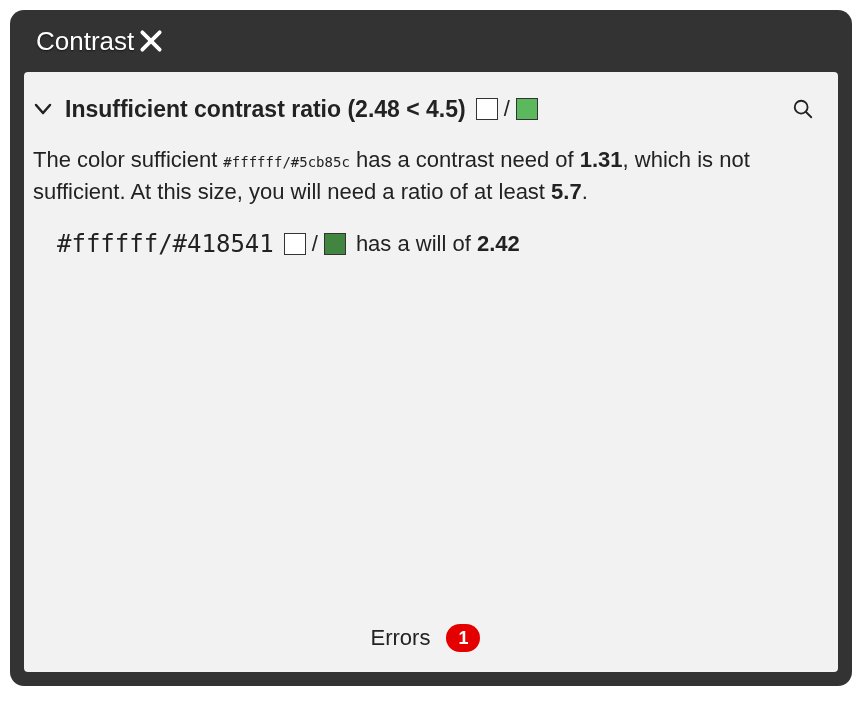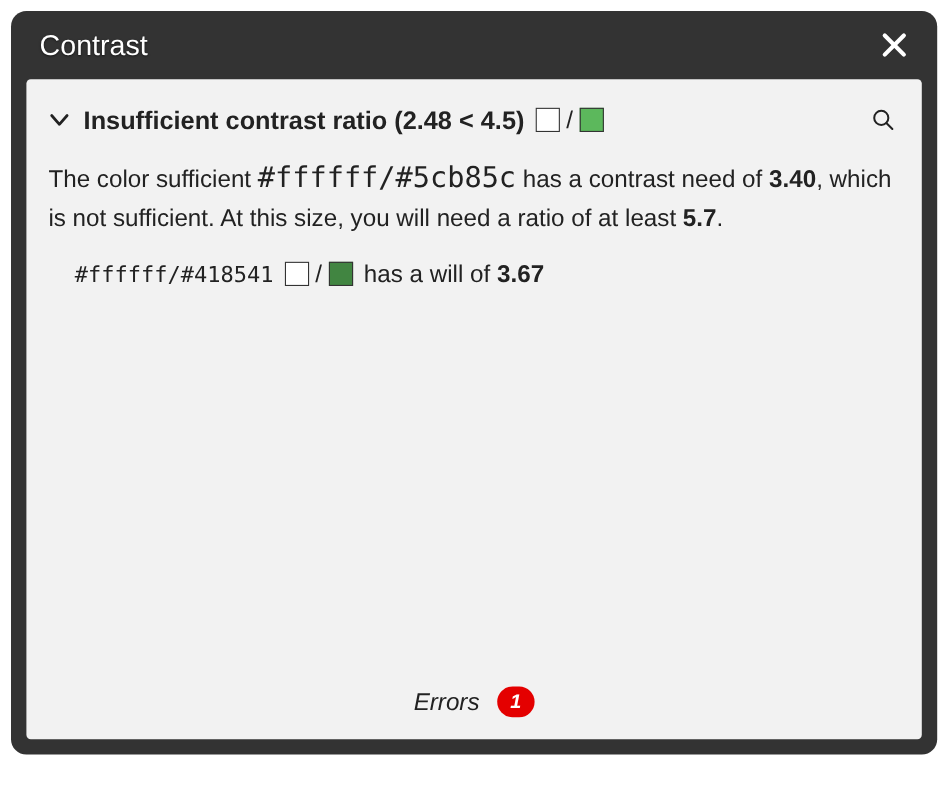--- a/index.html
+++ b/index.html
@@ -10,21 +10,20 @@
     }
     .panel {
       width: 842px;
       background: #333333;
       border-radius: 14px;
       overflow: hidden;
     }
     .panel-header {
       display: flex;
       align-items: center;
-      justify-content: space-between;
       padding: 14px 22px 14px 26px;
       color: #fff;
     }
     .panel-title {
       font-size: 26px;
       font-weight: 400;
       text-shadow: 0 1px 2px rgba(0,0,0,0.6);
     }
     .close-btn {
       background: none;
@@ -36,21 +35,21 @@
       align-items: center;
     }
     .close-btn svg {
       width: 26px;
       height: 26px;
     }
     .content {
       background: #f2f2f2;
       margin: 0 14px 14px 14px;
       border-radius: 4px;
-      padding: 22px 20px 14px 20px;
+      padding: 22px 20px 14px 9px;
       min-height: 600px;
       display: flex;
       flex-direction: column;
       color: #222;
     }
     .issue-header {
       display: flex;
       align-items: center;
       gap: 10px;
       font-size: 23px;
@@ -95,44 +94,43 @@
       display: inline-flex;
     }
     .magnify svg { width: 22px; height: 22px; }
     .body-text {
       font-size: 22px;
       line-height: 1.45;
       margin-bottom: 22px;
     }
     .body-text code, code.inline {
       font-family: ui-monospace, Menlo, Consolas, monospace;
-      font-size: 26px;
+      font-size: 14px;
     }
     .body-text b, .body-text strong { font-weight: 700; }
     .suggestion-row {
       display: flex;
       align-items: center;
       gap: 10px;
       font-size: 22px;
       margin-left: 24px;
     }
     .suggestion-row code {
       font-family: ui-monospace, Menlo, Consolas, monospace;
-      font-size: 20px;
+      font-size: 24px;
     }
     .ratio-bold { font-weight: 700; }
     .footer {
       margin-top: auto;
       display: flex;
       justify-content: center;
       align-items: center;
       gap: 16px;
       padding-top: 20px;
       padding-bottom: 6px;
-      font-style: italic;
     }
     .footer-label {
       font-size: 22px;
       color: #222;
     }
     .badge {
       display: inline-flex;
       align-items: center;
       justify-content: center;
       min-width: 34px;
@@ -178,33 +176,33 @@
       <span class="spacer"></span>
       <button class="magnify">
         <svg viewBox="0 0 24 24">
           <circle cx="10" cy="10" r="7" fill="none" stroke="#222" stroke-width="2"></circle>
           <line x1="15" y1="15" x2="21" y2="21" stroke="#222" stroke-width="2" stroke-linecap="round"></line>
         </svg>
       </button>
     </div>
 
     <p class="body-text">
-      <span>The color sufficient </span><code class="inline">#ffffff</code><code class="inline">/</code><code class="inline">#5cb85c</code><span> has a contrast need of </span><b>3.40</b><span>, which is not sufficient. At this size, you will need a ratio of at least </span><b>5.7</b><span>.</span>
+      <span>The color sufficient </span><code class="inline">#ffffff</code><code class="inline">/</code><code class="inline">#5cb85c</code><span> has a contrast need of </span><b>1.31</b><span>, which is not sufficient. At this size, you will need a ratio of at least </span><b>5.7</b><span>.</span>
     </p>
 
 
     <div class="suggestion-row">
       <code>#ffffff/#418541</code>
       <span class="swatches">
         <span class="swatch small" style="background:#ffffff"></span>
         <span>/</span>
         <span class="swatch small" style="background:#418541"></span>
       </span>
       <span>
-        <span> has a will of </span><b class="ratio-bold">3.67</b>
+        <span> has a will of </span><b class="ratio-bold">2.42</b>
       </span>
     </div>
 
     <div class="footer">
       <span class="footer-label">Errors</span>
       <span class="badge">1</span>
     </div>
 
   </div>
 </div>

